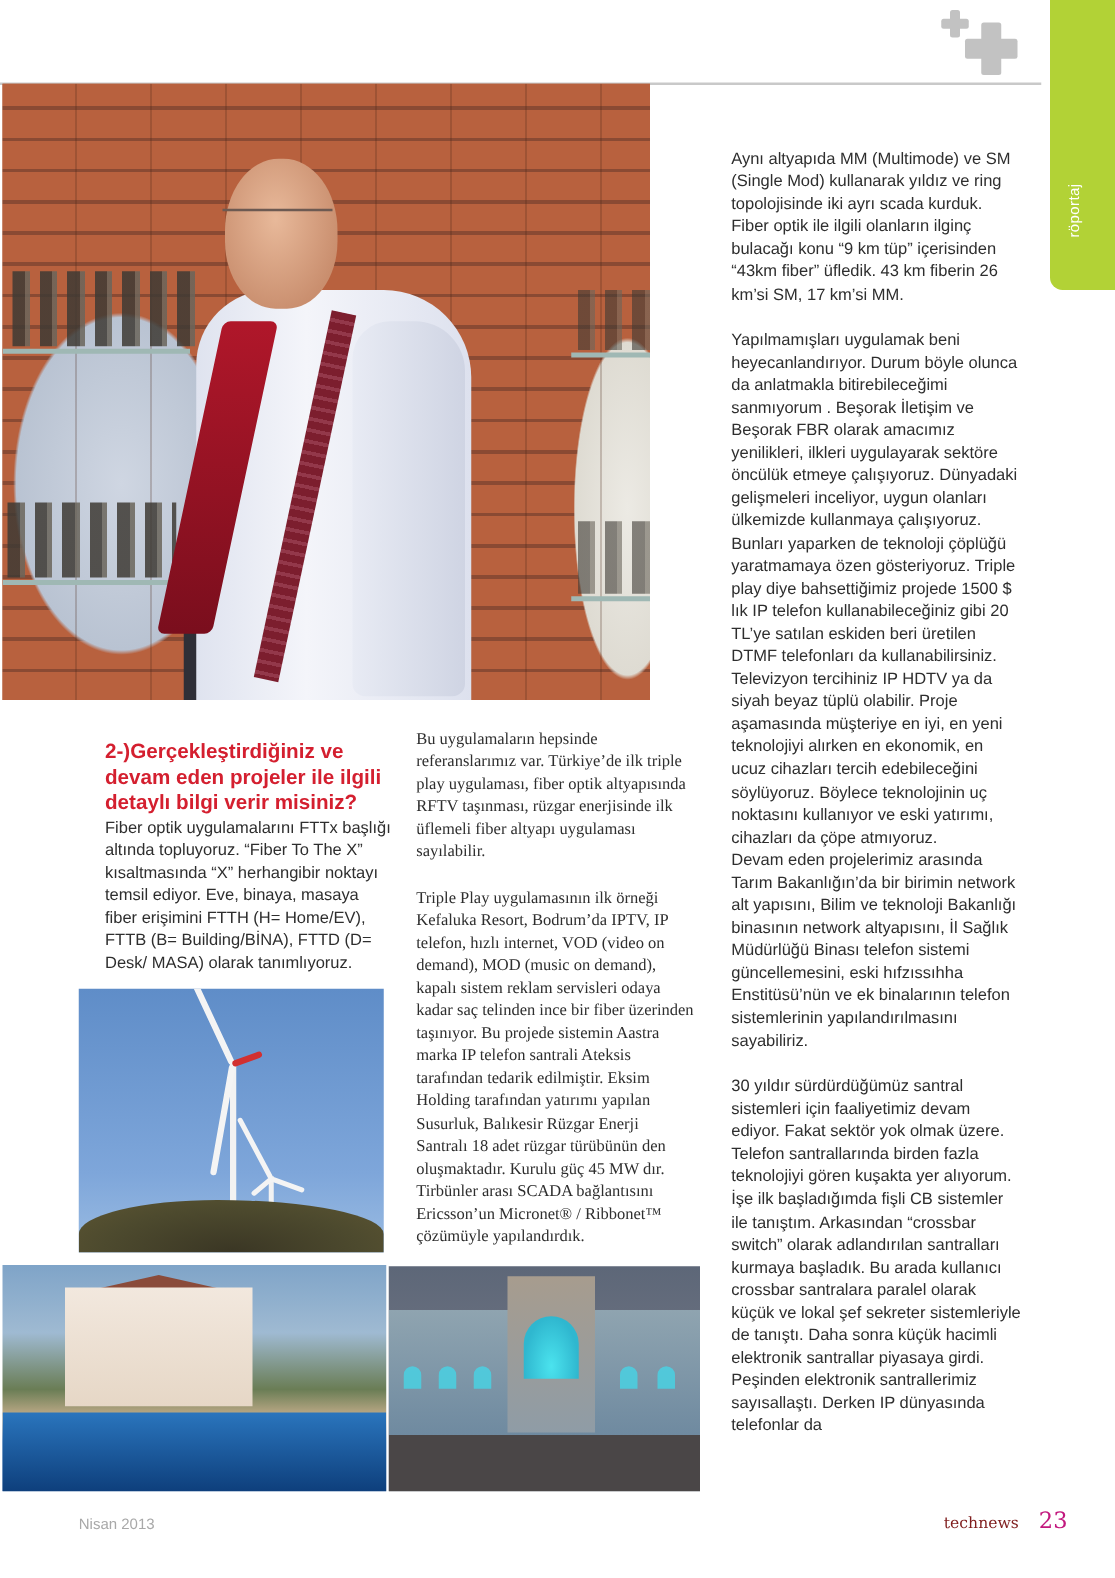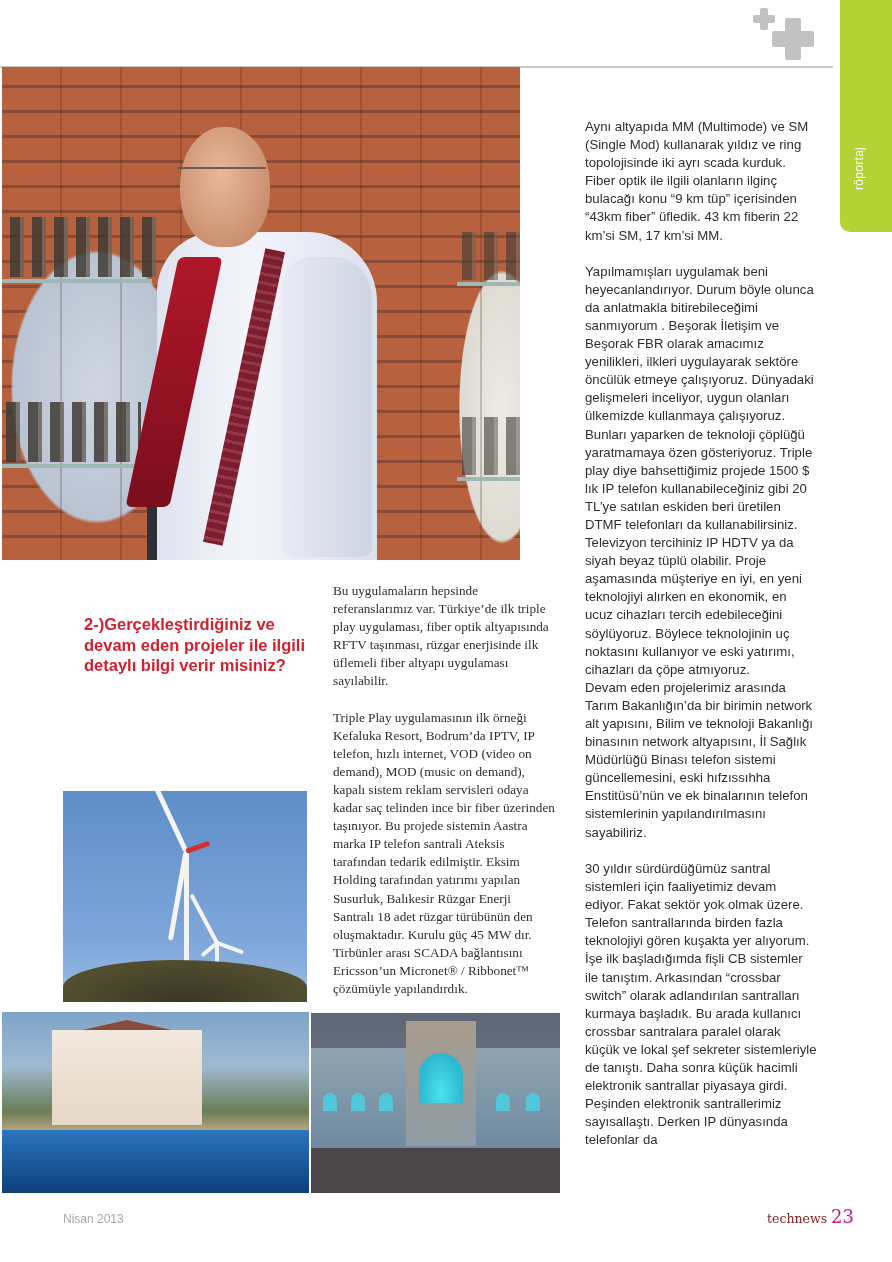--- a/index.html
+++ b/index.html
@@ -52,29 +52,29 @@
   .bldg-tower { position: absolute; left: 95px; top: 8px; width: 70px; height: 125px; background: linear-gradient(180deg, #a79c8e, #8f9ca6); }
   .bldg-arch { position: absolute; left: 108px; top: 40px; width: 44px; height: 50px; background: radial-gradient(ellipse at 50% 80%, #4be3ee, #2fb7cf 70%); border-radius: 22px 22px 0 0; }
   .bldg-street { position: absolute; left: 0; top: 135px; width: 249px; height: 45px; background: #4a4647; }
   .glow { position: absolute; width: 14px; height: 18px; border-radius: 7px 7px 0 0; background: #46d4e6; opacity: 0.8; }
 
   .text-block { position: absolute; font-size: 13.2px; line-height: 18.1px; color: #2e2e2e; }
   .text-block p { margin: 0; }
   .text-block p + p { margin-top: 18px; }
   .question { color: #d41f2f; font-weight: bold; font-size: 16.5px; line-height: 20.5px; }
 
-  .col-left { left: 84px; top: 591px; width: 230px; margin-top: 23px; }
+  .col-left { left: 84px; top: 591px; width: 230px; }
   .col-mid { left: 333px; top: 582px; width: 222px; font-family: Liberation Serif, serif; }
   .col-right { left: 585px; top: 118px; width: 232px; }
   .col-right-q { left: 585px; top: 860px; width: 232px; }
 
   .footer-date { position: absolute; left: 63px; top: 1212px; font-size: 12px; color: #a8a8a8; }
   .footer-brand { position: absolute; right: 38px; top: 1206px; font-family: "DejaVu Serif", "Liberation Serif", serif; }
   .footer-brand .name { font-size: 12.5px; color: #7f1d1d; }
-  .footer-brand .page { font-size: 18px; color: #c2187e; margin-left: 4px; }
+  .footer-brand .page { font-size: 18px; color: #c2187e; margin-left: 16px; }
 </style>
 </head>
 <body>
 
 <div class="plus-icon plus-small">
     <div class="h"></div>
     <div class="v"></div>
   </div>
 <div class="plus-icon plus-big">
     <div class="h"></div>
@@ -100,20 +100,21 @@
   <div class="man-shirt"></div>
   <div class="man-sleeve"></div>
   <div class="man-tie"></div>
   <div class="man-suspender"></div>
   <div class="man-head"></div>
   <div class="man-glasses"></div>
 </div>
 
 <div class="text-block col-left">
   <div class="question">2-)Gerçekleştirdiğiniz ve devam eden projeler ile ilgili detaylı bilgi verir misiniz?</div>
+  <p>Fiber optik uygulamalarını FTTx başlığı altında topluyoruz. “Fiber To The X” kısaltmasında “X” herhangibir noktayı temsil ediyor. Eve, binaya, masaya fiber erişimini FTTH (H= Home/EV), FTTB (B= Building/BİNA), FTTD (D= Desk/ MASA) olarak tanımlıyoruz.</p>
 </div>
 
 <div class="photo photo-wind" aria-label="Two wind turbines on a hill under blue sky">
   <div class="tower" style="left:121px;top:58px;width:5px;height:130px;"></div>
   <div class="blade" style="left:123px;top:58px;width:80px;transform:rotate(-115deg);"></div>
   <div class="blade" style="left:123px;top:58px;width:90px;transform:rotate(100deg);"></div>
   <div class="blade" style="left:123px;top:58px;width:25px;transform:rotate(-20deg);background:#d23030;"></div>
   <div class="tower" style="left:152px;top:150px;width:4px;height:55px;"></div>
   <div class="blade" style="left:154px;top:150px;width:55px;transform:rotate(-118deg);height:4px;"></div>
   <div class="blade" style="left:154px;top:150px;width:28px;transform:rotate(20deg);height:4px;"></div>
@@ -138,21 +139,21 @@
   <div class="bldg-arch"></div>
   <div class="glow" style="left:12px;top:80px;"></div>
   <div class="glow" style="left:40px;top:80px;"></div>
   <div class="glow" style="left:68px;top:80px;"></div>
   <div class="glow" style="left:185px;top:80px;"></div>
   <div class="glow" style="left:215px;top:80px;"></div>
   <div class="bldg-street"></div>
 </div>
 
 <div class="text-block col-right">
-  <p>Aynı altyapıda MM (Multimode) ve SM (Single Mod) kullanarak yıldız ve ring topolojisinde iki ayrı scada kurduk. Fiber optik ile ilgili olanların ilginç bulacağı konu “9 km tüp” içerisinden “43km fiber” üfledik. 43 km fiberin 22 km’si SM, 17 km’si MM.</p>
+  <p>Aynı altyapıda MM (Multimode) ve SM (Single Mod) kullanarak yıldız ve ring topolojisinde iki ayrı scada kurduk. Fiber optik ile ilgili olanların ilginç bulacağı konu “9 km tüp” içerisinden “43km fiber” üfledik. 43 km fiberin 26 km’si SM, 17 km’si MM.</p>
   <p>Yapılmamışları uygulamak beni heyecanlandırıyor. Durum böyle olunca da anlatmakla bitirebileceğimi sanmıyorum . Beşorak İletişim ve Beşorak FBR olarak amacımız yenilikleri, ilkleri uygulayarak sektöre öncülük etmeye çalışıyoruz. Dünyadaki gelişmeleri inceliyor, uygun olanları ülkemizde kullanmaya çalışıyoruz. Bunları yaparken de teknoloji çöplüğü yaratmamaya özen gösteriyoruz. Triple play diye bahsettiğimiz projede 1500 $ lık IP telefon kullanabileceğiniz gibi 20 TL’ye satılan eskiden beri üretilen DTMF telefonları da kullanabilirsiniz. Televizyon tercihiniz IP HDTV ya da siyah beyaz tüplü olabilir. Proje aşamasında müşteriye en iyi, en yeni teknolojiyi alırken en ekonomik, en ucuz cihazları tercih edebileceğini söylüyoruz. Böylece teknolojinin uç noktasını kullanıyor ve eski yatırımı, cihazları da çöpe atmıyoruz.</p>
   <p style="margin-top:0;">Devam eden projelerimiz arasında Tarım Bakanlığın’da bir birimin network alt yapısını, Bilim ve teknoloji Bakanlığı binasının network altyapısını, İl Sağlık Müdürlüğü Binası telefon sistemi güncellemesini, eski hıfzıssıhha Enstitüsü’nün ve ek binalarının telefon sistemlerinin yapılandırılmasını sayabiliriz.</p>
 </div>
 
 <div class="text-block col-right-q">
   <p>30 yıldır sürdürdüğümüz santral sistemleri için faaliyetimiz devam ediyor. Fakat sektör yok olmak üzere. Telefon santrallarında birden fazla teknolojiyi gören kuşakta yer alıyorum. İşe ilk başladığımda  fişli CB sistemler ile tanıştım. Arkasından “crossbar  switch” olarak adlandırılan santralları kurmaya başladık. Bu arada kullanıcı  crossbar santralara paralel olarak küçük ve lokal şef sekreter sistemleriyle de tanıştı. Daha sonra küçük hacimli elektronik santrallar piyasaya girdi. Peşinden elektronik santrallerimiz sayısallaştı. Derken IP dünyasında telefonlar da</p>
 </div>
 
 <div class="footer-date">Nisan 2013</div>
 <div class="footer-brand">

